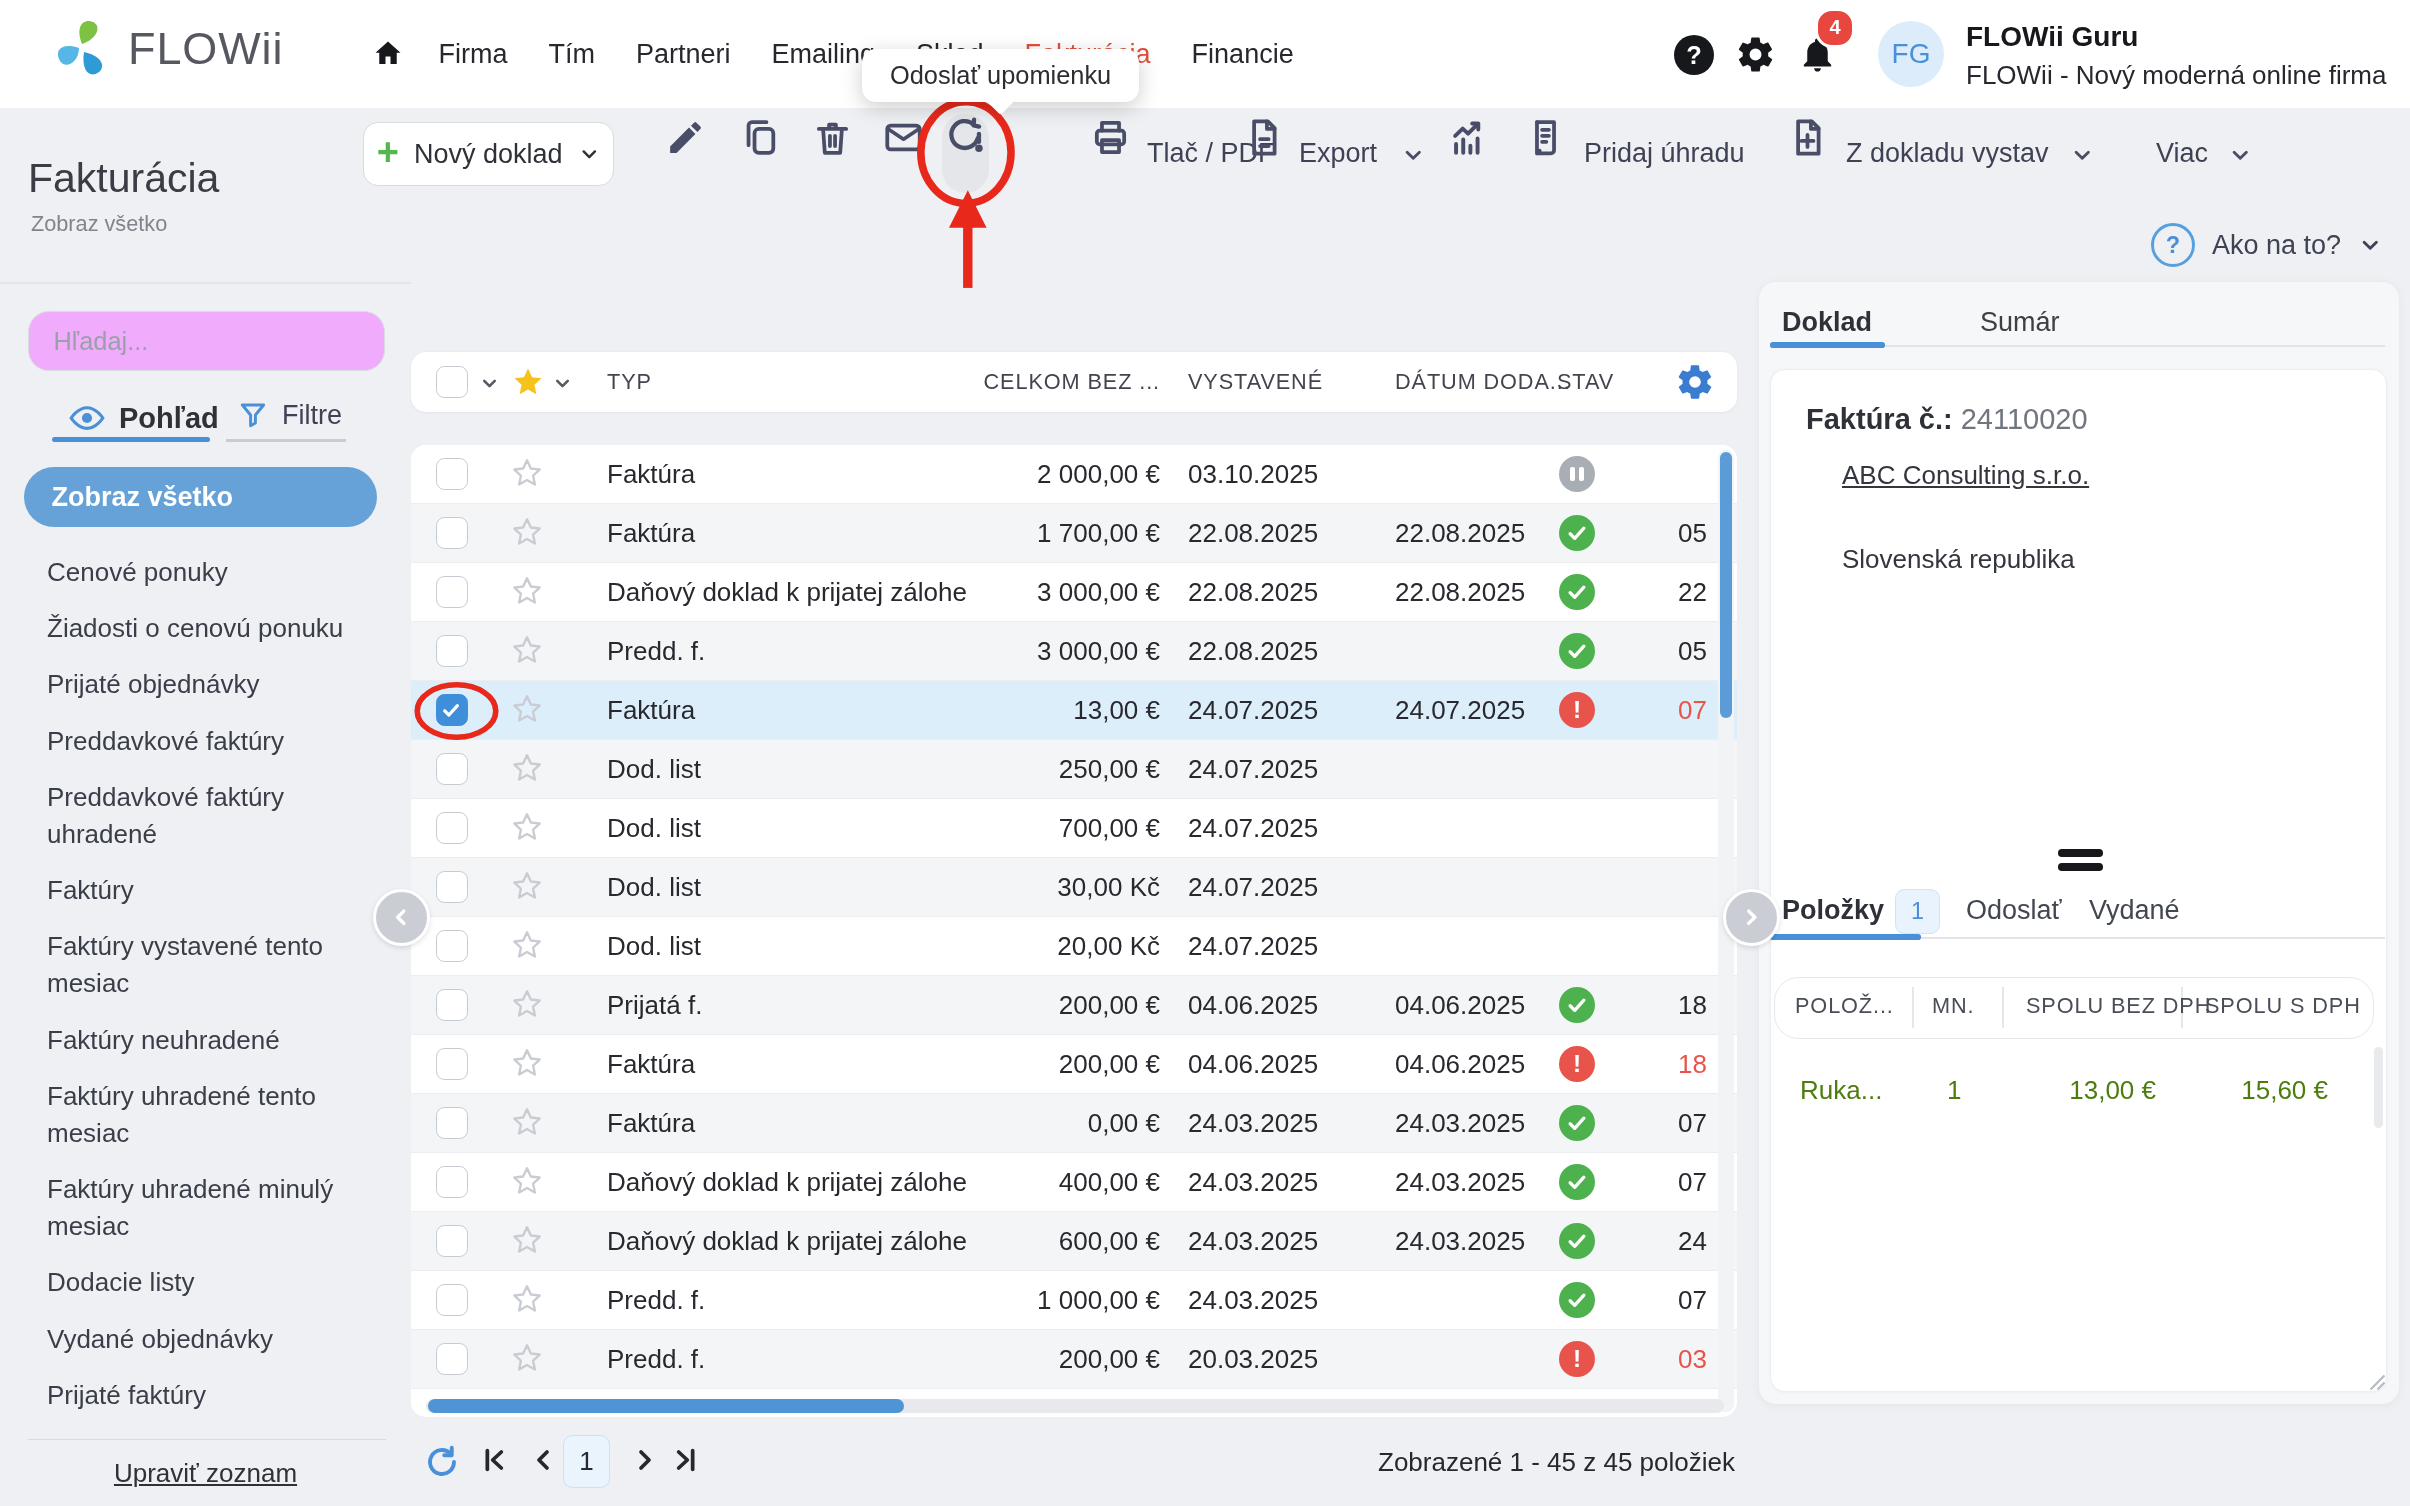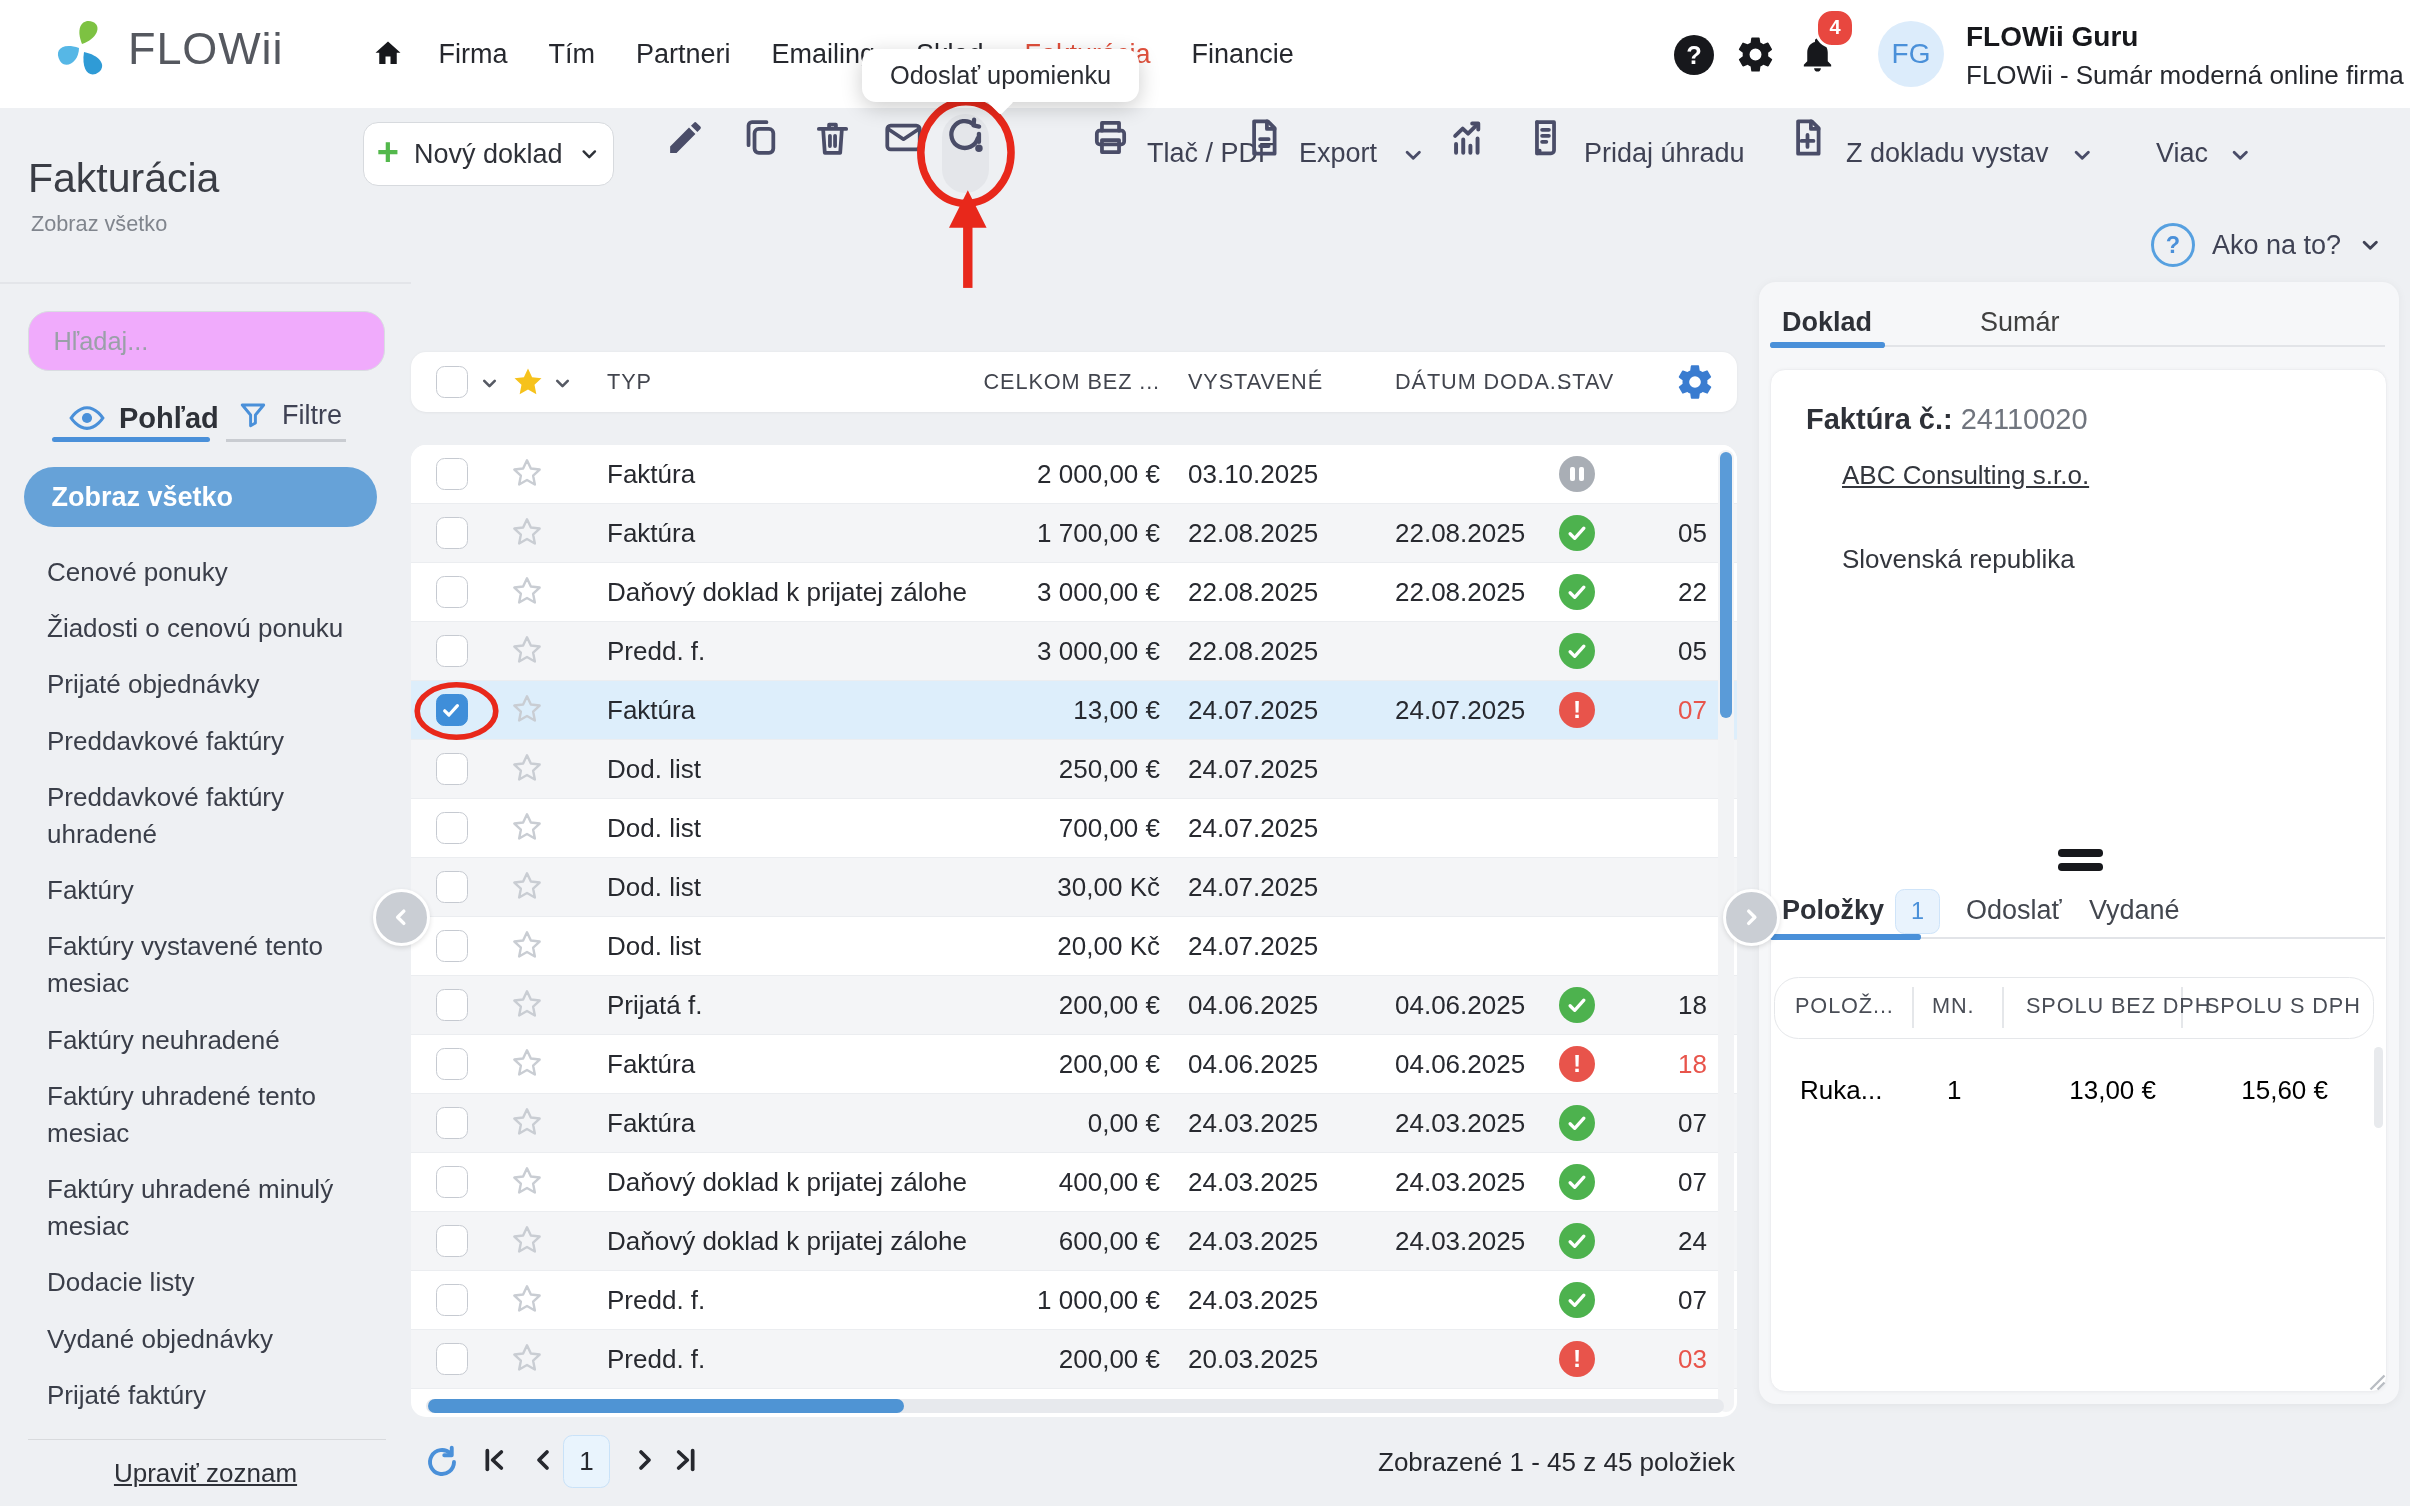--- a/index.html
+++ b/index.html
@@ -128,21 +128,21 @@
            border-radius:9.4px;box-sizing:border-box;display:flex;align-items:center;justify-content:center;
            font-size:23.5px;color:#4a90d9;}
   .d-tab-pay{position:absolute;left:1966px;top:895px;font-size:27px;color:#43474f;cursor:pointer;}
   .d-tab-att{position:absolute;left:2089px;top:895px;font-size:27px;color:#43474f;cursor:pointer;}
   .d-ul2-gray{position:absolute;left:1770px;top:937px;width:615px;height:1.9px;background:#e2e4e8;}
   .d-ul2-blue{position:absolute;left:1770px;top:934px;width:151px;height:5.6px;background:#4a90d9;border-radius:2.8px;}
   .items-head{position:absolute;left:1774px;top:977px;width:600px;height:62px;background:#fff;border:1.9px solid #e5e7ea;
            border-radius:24.5px;box-sizing:border-box;}
   .ih-sep{position:absolute;top:9.4px;width:1.9px;height:41px;background:#e5e7ea;}
   .ih-lab{position:absolute;top:0;line-height:58px;font-size:21.7px;color:#494d56;letter-spacing:0.9px;white-space:nowrap;}
-  .ir{position:absolute;top:1062px;line-height:56px;font-size:26px;color:#000000;white-space:nowrap;}
+  .ir{position:absolute;top:1062px;line-height:56px;font-size:26px;color:#4d7c0f;white-space:nowrap;}
   .mini-scroll{position:absolute;left:2374px;top:1047px;width:9.4px;height:81px;background:#e8eaed;border-radius:5.6px;}
   .grip{position:absolute;left:2360px;top:1365px;color:#b9bdc3;cursor:nwse-resize;}
 </style>
 </head>
 <body>
 
 <div class="stage">
 
   <div class="topbar">
     <div class="logo">
@@ -177,21 +177,21 @@
         </svg>
     </div>
     <div class="tb-bell">
       <svg width="41" height="41" viewBox="0 0 24 24" fill="currentColor">
           <path d="M12 22c1.1 0 2-.9 2-2h-4c0 1.1.9 2 2 2zm6-6v-5c0-3.07-1.63-5.64-4.5-6.32V4c0-.83-.67-1.5-1.5-1.5S10.5 3.17 10.5 4v.68C7.64 5.36 6 7.92 6 11v5l-2 2v1h16v-1l-2-2z"></path>
         </svg>
     </div>
     <div class="tb-badge">4</div>
     <div class="avatar">FG</div>
     <div class="user-name">FLOWii Guru</div>
-    <div class="user-sub">FLOWii - Sumár moderná online firma</div>
+    <div class="user-sub">FLOWii - Nový moderná online firma</div>
   </div>
 
   <div class="tooltip">
     <span>Odoslať upomienku</span>
   </div>
 
   <div class="btn-new">
     <span class="plus">+</span>
     <span>Nový doklad</span>
     <svg width="22.6" height="22.6" viewBox="0 0 24 24" fill="none" stroke="#2e3138" stroke-width="2.6" stroke-linecap="round" stroke-linejoin="round">

